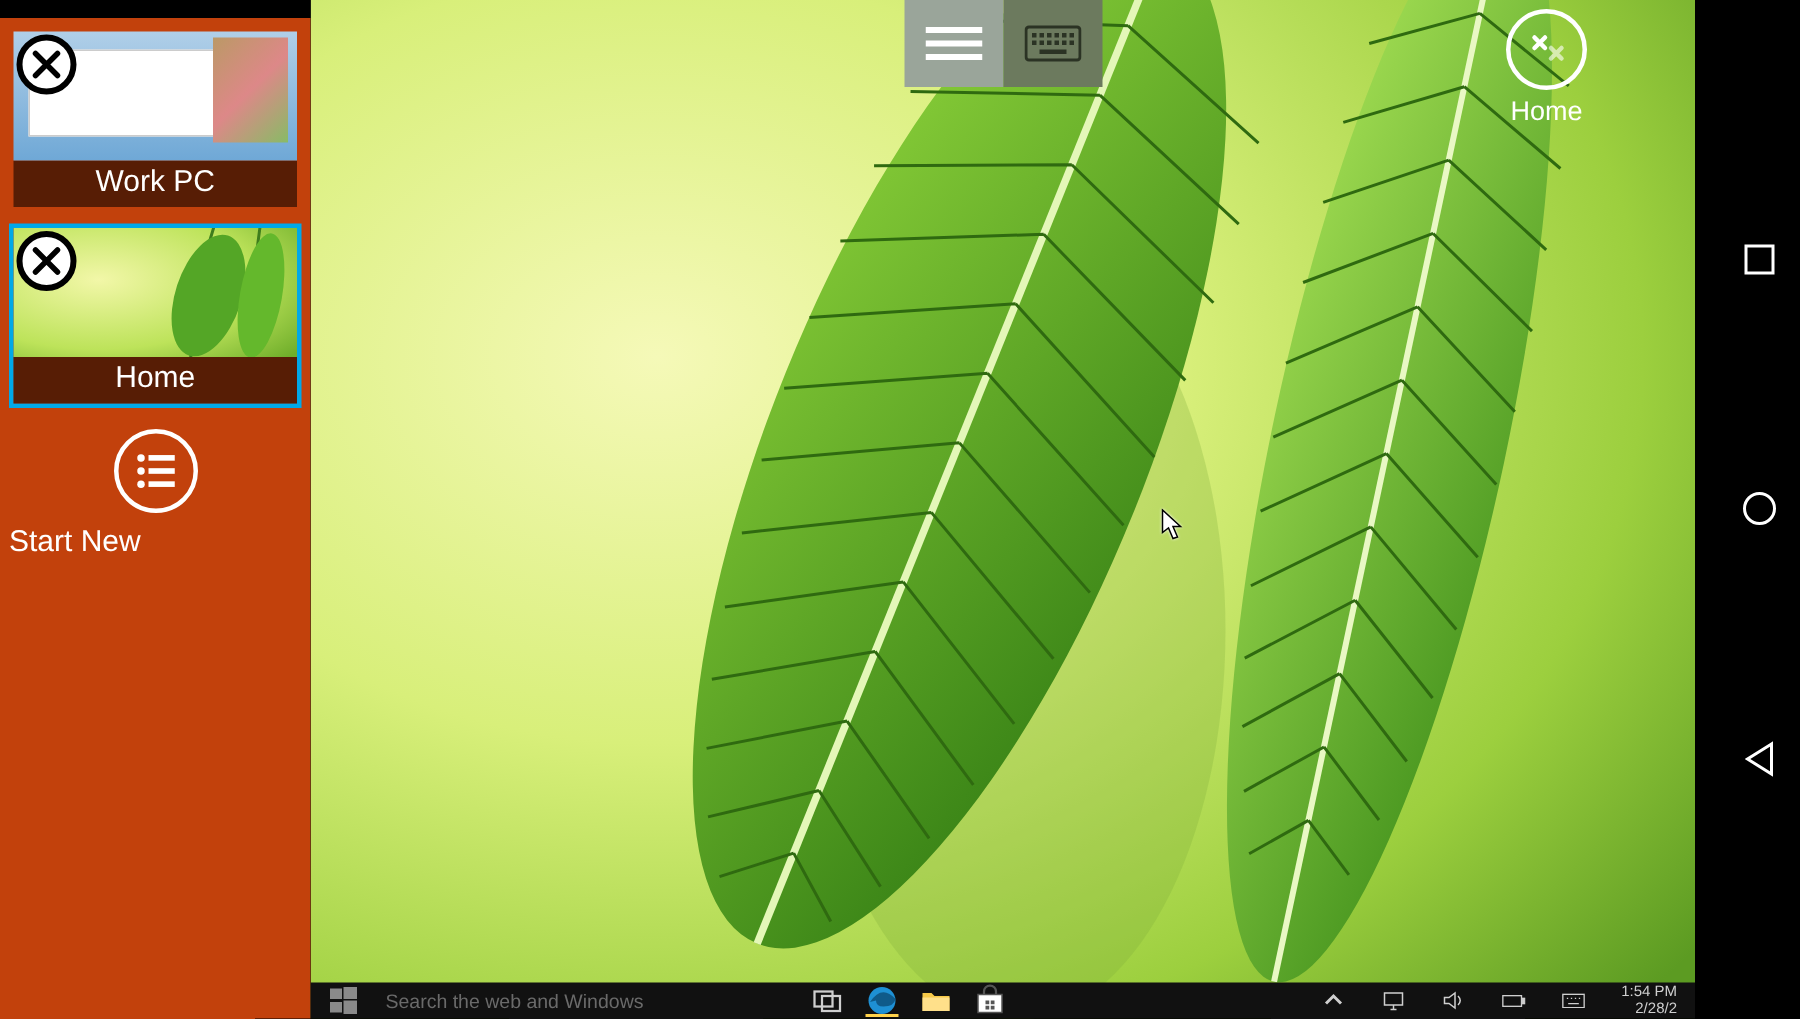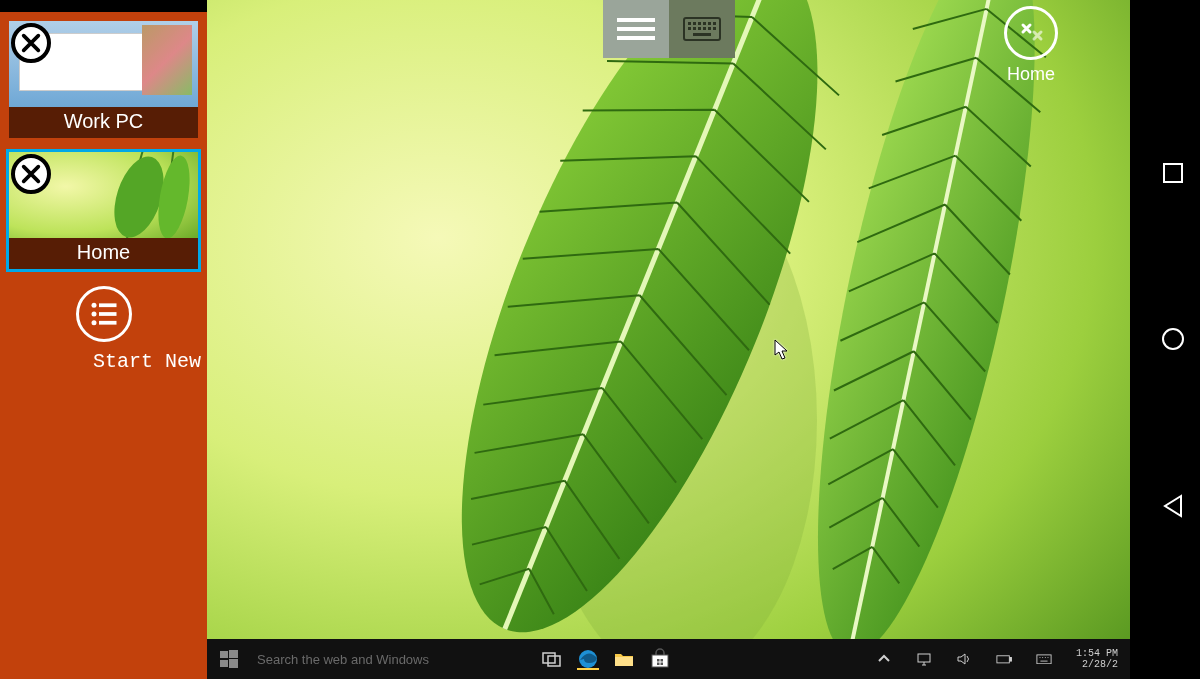--- a/index.html
+++ b/index.html
@@ -11,21 +11,21 @@
   
   .sidebar { position:absolute; left:0; top:12px; width:207px; height:679px; background:#c2410c; padding:6px 6px 0 6px; }
 
   .conn-card { position:relative; width:195px; border:3px solid transparent; margin-bottom:8px; }
   .conn-card.selected { border-color:#00a8e8; }
   .conn-thumb { width:100%; height:86px; background:#6a8; overflow:hidden; position:relative; }
   .conn-label { background:rgba(0,0,0,.55); color:#fff; font-size:20px; text-align:center; padding:3px 0 5px; }
   .close-btn { position:absolute; left:2px; top:2px; width:40px; height:40px; border-radius:50%; background:#fff; border:4px solid #000; display:flex; align-items:center; justify-content:center; cursor:pointer; z-index:2;}
   .close-btn svg { width:22px; height:22px; }
 
-  .start-new { color:#fff; text-align:right; margin-top:14px; cursor:pointer;font-family:Liberation Mono, monospace; }
+  .start-new { color:#fff; text-align:left; margin-top:14px; cursor:pointer; }
   .start-new .circ { width:56px; height:56px; border:3px solid #fff; border-radius:50%; margin:0 auto 8px; display:flex; align-items:center; justify-content:center; }
   .start-new .circ svg { width:30px; height:30px; }
   .start-new-label { font-size:20px; }
 
   
   .viewport { position:absolute; left:207px; top:0; width:923px; height:679px; overflow:hidden; }
   .wallpaper { position:absolute; inset:0; }
   .wallpaper svg { width:100%; height:100%; display:block; }
 
   
@@ -45,27 +45,27 @@
   .ov-circ { width:54px; height:54px; border:3px solid #fff; border-radius:50%; margin:0 auto 4px; display:flex; align-items:center; justify-content:center; }
   .ov-circ svg { width:30px; height:30px; stroke:#fff; fill:none; }
   .ov-label { font-size:18px; }
 
   
   .android-nav { position:absolute; right:0; top:0; width:55px; height:679px; background:#000; display:flex; flex-direction:column; align-items:center; justify-content:space-around; padding:90px 0; }
   .android-nav .nav-item { width:28px; height:28px; cursor:pointer; }
   .android-nav svg { width:28px; height:28px; stroke:#fff; fill:none; stroke-width:2; }
 
   
-  .taskbar { position:absolute; left:0; bottom:0; right:0; height:40px; background:#111; color:#9a9a9a; display:flex; align-items:center; font-size:13px; }
+  .taskbar { position:absolute; left:0; bottom:0; right:0; height:24px; background:#111; color:#9a9a9a; display:flex; align-items:center; font-size:13px; }
   .taskbar .start { width:44px; height:100%; display:flex; align-items:center; justify-content:center; cursor:pointer; }
   .taskbar .search { flex:0 0 280px; height:100%; display:flex; align-items:center; padding-left:6px; color:#6a6a6a; cursor:text; }
   .taskbar .spacer { flex:1; }
   .taskbar .task-icons { display:flex; align-items:center; gap:14px; height:100%; padding-left:10px; }
   .taskbar .task-icons .ti { width:22px; height:22px; display:flex; align-items:center; justify-content:center; cursor:pointer; }
-  .taskbar .tray { display:flex; align-items:center; gap:24px; padding:0 8px; height:100%;font-family:Liberation Mono, monospace; }
+  .taskbar .tray { display:flex; align-items:center; gap:24px; padding:0 8px; height:100%; }
   .taskbar .tray .ti { width:16px; height:16px; display:flex; align-items:center; justify-content:center; cursor:pointer; color:#bdbdbd;}
   .taskbar .clock { font-size:10px; line-height:11px; text-align:right; padding-right:4px; color:#cfcfcf; cursor:default;}
   .edge-underline { position:absolute; bottom:0; height:2px; width:22px; background:#ffd24a; }
 
   
   .thumb-workpc { background:linear-gradient(#b0cfe8,#6fa8d6); position:relative; }
   .thumb-workpc::before{ content:""; position:absolute; left:10px; top:12px; width:140px; height:56px; background:#fff; border:1px solid #ccc;}
   .thumb-workpc::after{ content:""; position:absolute; right:6px; top:4px; width:50px; height:70px; background:linear-gradient(135deg,#b96,#d88,#8b6);}
   .thumb-home svg{ width:100%; height:100%; display:block;}
 </style>

